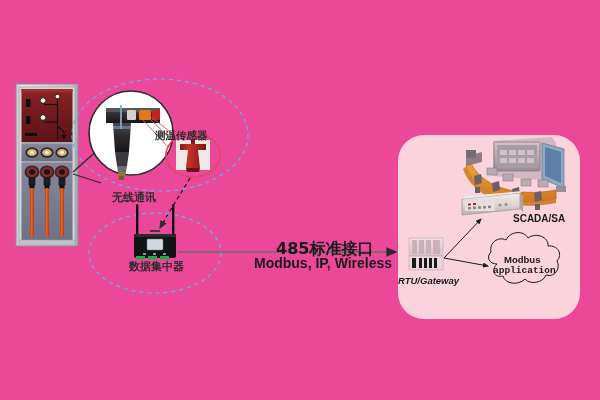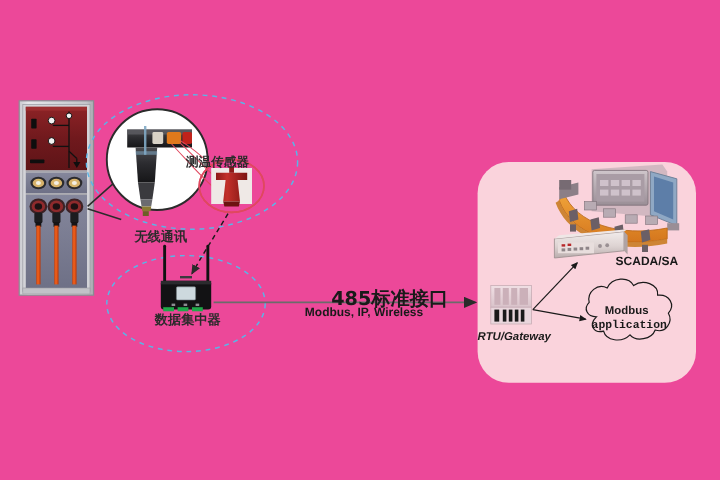--- a/index.html
+++ b/index.html
@@ -33,21 +33,21 @@
     font-weight: 700;
   }
   .lbl-en {
     font-family: "Liberation Sans", "DejaVu Sans", sans-serif;
     font-weight: 700;
   }
   .t-sensor   { left: 155px; top: 129px; font-size: 10.5px; color: #2b2b2b; }
   .t-wireless { left: 112px; top: 192px; font-size: 11px; color: #2b2b2b; }
   .t-concent  { left: 129px; top: 261px; font-size: 11px;  color: #2b2b2b; }
   .t-iface    { left: 276px; top: 240px; font-size: 16px;  color: #1a1a1a; }
-  .t-proto    { left: 254px; top: 255px; font-size: 10px;  color: #1a1a1a; }
+  .t-proto    { left: 254px; top: 255px; font-size: 14px;  color: #1a1a1a; }
   .t-rtu      { left: 398px; top: 276px; font-size: 9.5px; color: #1a1a1a; font-style: italic; }
   .t-scada    { left: 484px; top: 213px; font-size: 10px; color: #1a1a1a; margin-left: 29px; }
   .t-cloud1   { left: 504px; top: 255px; font-size: 9.5px; color: #1a1a1a; }
   .t-cloud2   { left: 493px; top: 266px; font-size: 9.5px; color: #1a1a1a; font-family: Liberation Mono, monospace; }
 </style>
 </head>
 <body>
 
 <div id="stage">
 

